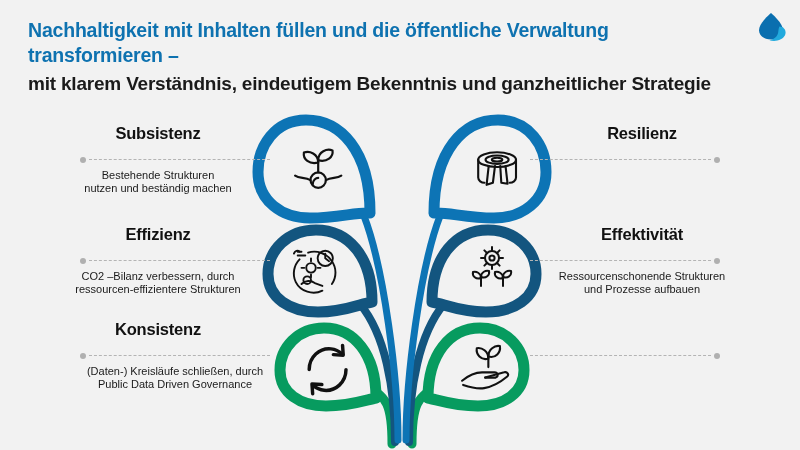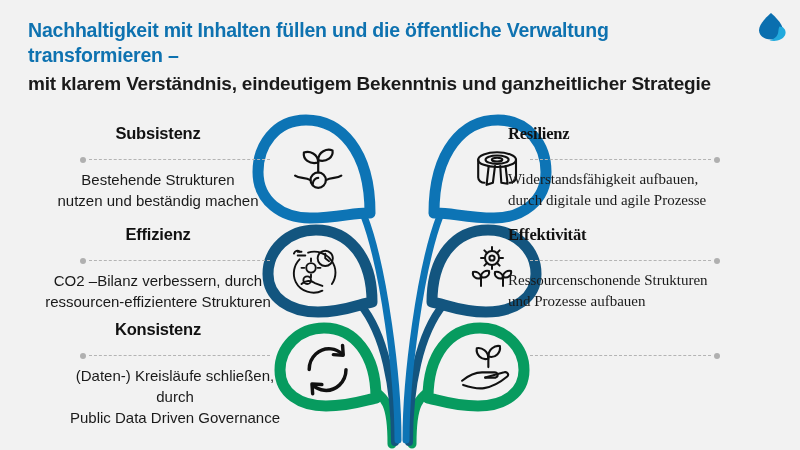--- a/index.html
+++ b/index.html
@@ -59,34 +59,34 @@
     width: 300px;
     height: 342px;
   }
 
   
   .block {
     position: absolute;
     width: 268px;
   }
   .block.left  { left: 24px;  text-align: center;  }
-  .block.right { right: 24px; text-align: left; font-family: Liberation Serif, serif; }
+  .block.right { right: 24px; text-align: center; }
 
   .block-title {
     font-size: 16.5px;
     font-weight: bold;
     color: #111111;
     letter-spacing: -0.2px;
     line-height: 19px;
     margin: 0;
   }
   .block-desc {
-    font-size: 15px;
+    font-size: 11px;
     color: #1a1a1a;
-    line-height: 21px;
+    line-height: 13px;
     margin: 0;
     white-space: pre-line;
   }
 
   
   .connector {
     position: absolute;
     height: 9px;
     display: flex;
     align-items: center;
@@ -252,22 +252,20 @@
     <p class="block-desc">(Daten-) Kreisläufe schließen, durch
 Public Data Driven Governance</p>
   </div>
   <div class="connector left conn-left conn-row3">
     <span class="dot"></span>
     <span class="dash"></span>
   </div>
 
   <div class="block right row1">
     <p class="block-title">Resilienz</p>
-    <p class="block-desc">Widerstandsfähigkeit aufbauen,
-durch digitale und agile Prozesse</p>
   </div>
   <div class="connector right conn-right conn-row1">
     <span class="dash"></span>
     <span class="dot"></span>
   </div>
 
   <div class="block right row2">
     <p class="block-title">Effektivität</p>
     <p class="block-desc">Ressourcenschonende Strukturen
 und Prozesse aufbauen</p>

